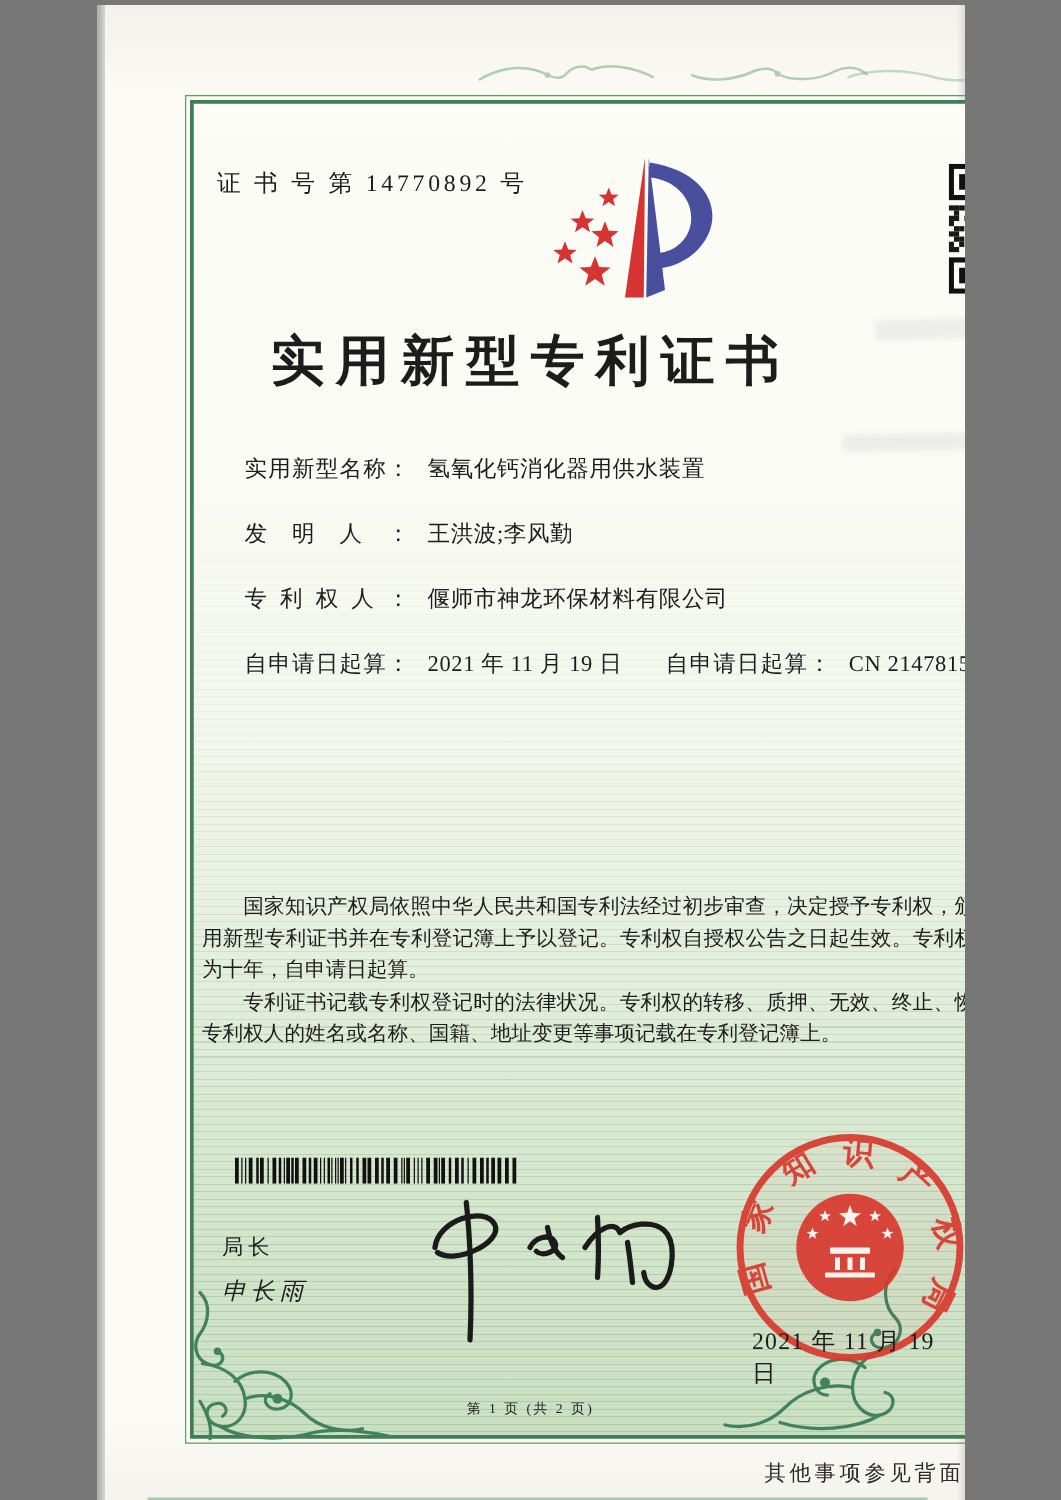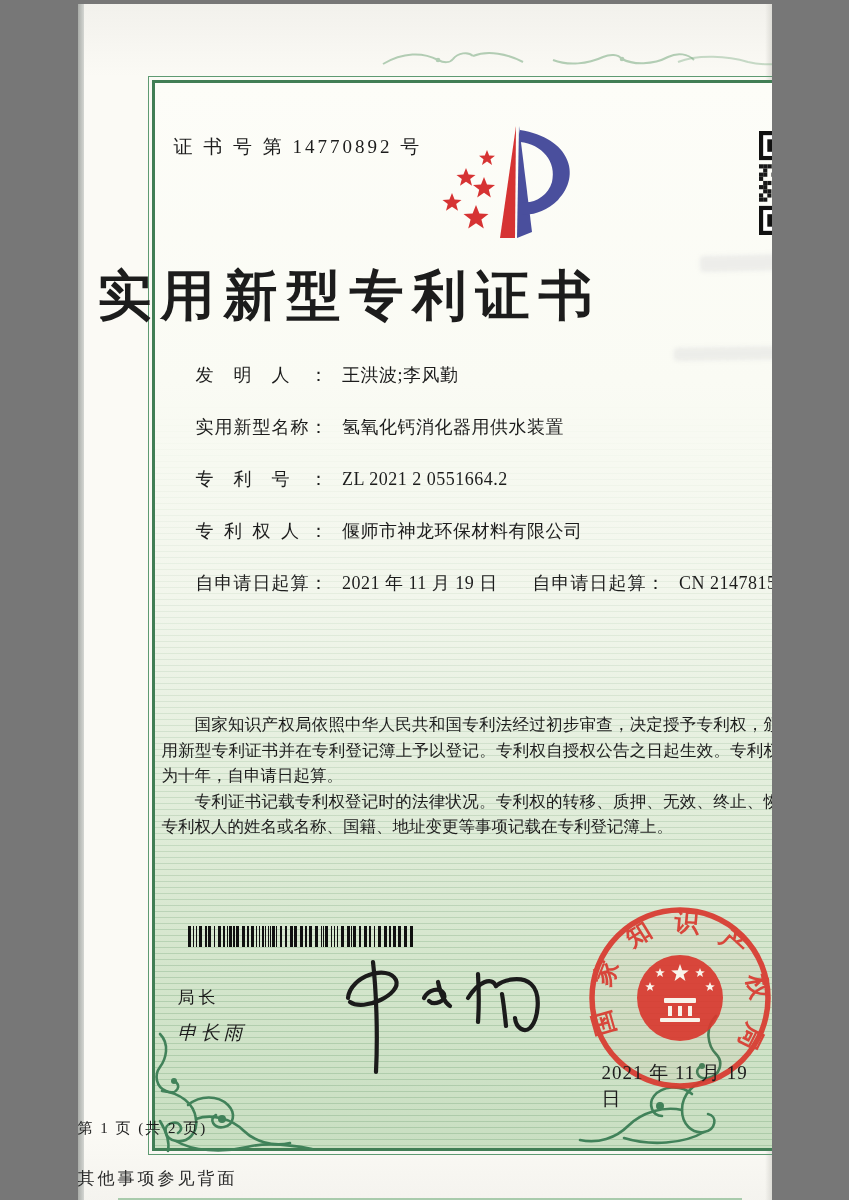--- a/index.html
+++ b/index.html
@@ -18,41 +18,41 @@
   .frame-inner{position:absolute;left:3px;top:3px;right:3px;bottom:3px;
         border:3px solid #417e55;
         background:linear-gradient(180deg,#fdfdf8 0%,#fafbf4 28%,#f2f6ec 48%,#e3eedc 66%,#d5e6cd 82%,#c9dfc2 100%);}
   .guilloche{position:absolute;left:0;top:0;right:0;bottom:0;pointer-events:none;
         background:repeating-linear-gradient(180deg,rgba(98,150,103,.28) 0 1px,rgba(0,0,0,0) 1px 6px);
         -webkit-mask-image:linear-gradient(180deg,rgba(0,0,0,0) 0%,rgba(0,0,0,0) 30%,rgba(0,0,0,.45) 55%,#000 85%);
         mask-image:linear-gradient(180deg,rgba(0,0,0,0) 0%,rgba(0,0,0,0) 30%,rgba(0,0,0,.45) 55%,#000 85%);}
 
   .abs{position:absolute;}
   .cert-no{left:96px;top:130px;font-size:19px;letter-spacing:3px;}
-  .title{left:0;top:256px;width:100%;text-align:left;font-size:54px;font-weight:bold;letter-spacing:9px;padding-left:20px;}
+  .title{left:0;top:256px;width:100%;text-align:center;font-size:43px;font-weight:bold;letter-spacing:9px;}
 
   .fields{left:118px;top:358px;width:600px;font-size:18px;}
   .field-row{position:relative;height:52px;line-height:26px;white-space:nowrap;}
   .field-label{display:inline-block;width:132px;text-align:justify;text-align-last:justify;}
   .field-value{margin-left:10px;letter-spacing:.5px;}
   .grant-pair{position:absolute;left:337px;top:0;}
 
   .paragraphs{left:84px;top:708px;width:652px;font-size:16.5px;line-height:25.5px;text-align:justify;}
   .paragraphs p{margin:0;text-indent:2em;}
 
   .barcode-wrap{left:110px;top:922px;width:228px;height:21px;}
   .director-label{left:100px;top:982px;font-size:17px;letter-spacing:4px;}
   .director-name{left:100px;top:1016px;font-size:19px;letter-spacing:4px;font-style:italic;}
   .signature{left:248px;top:942px;width:230px;height:130px;}
 
   .seal{left:506px;top:898px;width:192px;height:192px;opacity:.92;}
   .seal-date{left:524px;top:1056px;font-size:19px;letter-spacing:1px;z-index:5;}
 
-  .page-info{left:0;top:1115px;width:100%;font-size:15px;letter-spacing:2px;}
-  .footer-note{left:0;top:1163px;width:100%;text-align:left;font-size:17px;letter-spacing:3px;color:#2a2a2a;}
+  .page-info{left:0;top:1115px;width:100%;text-align:center;font-size:11px;letter-spacing:2px;}
+  .footer-note{left:0;top:1163px;width:100%;text-align:right;font-size:17px;letter-spacing:3px;color:#2a2a2a;}
 
   .logo{left:352px;top:116px;width:190px;height:132px;}
   .qr{left:681px;top:127px;width:104px;height:104px;}
 
   .ornament-bl{left:74px;bottom:50px;width:175px;height:125px;}
   .ornament-br{right:46px;bottom:46px;width:150px;height:150px;transform:scaleX(-1);}
   .flourish-top{top:44px;width:150px;height:22px;opacity:.55;}
   .f1{left:300px;} .f2{left:470px;} .f3{left:590px;opacity:.4;}
 
   .emboss{background:rgba(160,162,175,.16);filter:blur(2px);border-radius:3px;}
@@ -342,30 +342,26 @@
       <rect x="8" y="80" width="12" height="12" fill="#111"></rect>
     </svg>
 
   <div class="abs emboss emboss1"></div>
   <div class="abs emboss emboss2"></div>
 
   <div class="abs title">实用新型专利证书</div>
 
   <div class="abs fields">
     <div class="field-row">
-      <span class="field-label">发明人：</span>
-      <span class="field-value">王洪波;李风勤</span>
-    </div>
-    <div class="field-row">
       <span class="field-label">实用新型名称：</span>
       <span class="field-value">氢氧化钙消化器用供水装置</span>
     </div>
     <div class="field-row">
-      <span class="field-label">专利号：</span>
-      <span class="field-value">ZL 2021 2 0551664.2</span>
+      <span class="field-label">发明人：</span>
+      <span class="field-value">王洪波;李风勤</span>
     </div>
     <div class="field-row">
       <span class="field-label">专利权人：</span>
       <span class="field-value">偃师市神龙环保材料有限公司</span>
     </div>
     <div class="field-row">
       <span class="field-label">自申请日起算：</span>
       <span class="field-value">2021 年 11 月 19 日</span>
       <span class="grant-pair">
         <span class="field-label">自申请日起算：</span>

